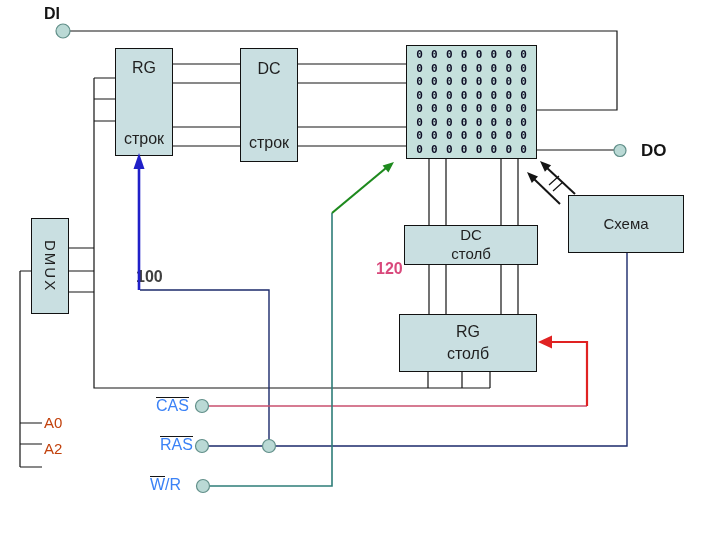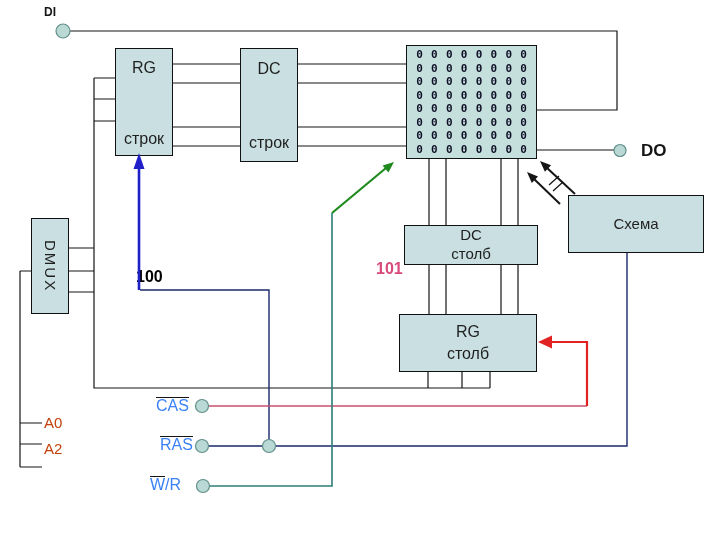--- a/index.html
+++ b/index.html
@@ -17,26 +17,26 @@
   .rg-rows{left:115px;top:48px;width:58px;height:108px;justify-content:space-between;padding:10px 0 7px;font-size:16px;}
   .dc-rows{left:240px;top:48px;width:58px;height:114px;justify-content:space-between;padding:11px 0 9px;font-size:16px;}
   .array{left:406px;top:45px;width:131px;height:114px;padding:0;}
   .cells{
     display:grid;grid-template-columns:repeat(8,1fr);width:100%;height:100%;
     box-sizing:border-box;padding:2px 5px;align-items:center;justify-items:center;
     font-family:"DejaVu Sans Mono",monospace;font-size:11px;font-weight:700;color:#101028;
   }
   .dc-cols{left:404px;top:225px;width:134px;height:40px;justify-content:center;font-size:15px;line-height:1.25;}
   .rg-cols{left:399px;top:314px;width:138px;height:58px;justify-content:center;font-size:16px;line-height:1.4;}
-  .regen{left:568px;top:195px;width:136px;height:58px;justify-content:center;font-size:15px;line-height:1.45;}
+  .regen{left:568px;top:195px;width:116px;height:58px;justify-content:center;font-size:15px;line-height:1.45;}
   .dmux{left:31px;top:218px;width:38px;height:96px;justify-content:center;align-items:center;
         font-size:15px;letter-spacing:2px;}
   .dmux .bt{writing-mode:vertical-rl;text-orientation:mixed;}
   .lbl{position:absolute;z-index:4;white-space:nowrap;}
-  .io-lbl{font-size:12px;font-weight:700;color:#141414;}
+  .io-lbl{font-size:16px;font-weight:700;color:#141414;}
   .addr-lbl{font-size:15px;color:#c2410c;}
   .sig-lbl{font-size:16px;color:#3b82f6;}
   .bar{display:inline-block;border-top:1.6px solid #141414;line-height:1.05;}
   .pink-lbl{font-size:16px;font-weight:700;}
   svg.wires{position:absolute;left:0;top:0;z-index:5;pointer-events:none;}
 </style>
 </head>
 <body>
 
 <div class="slide">
@@ -134,22 +134,22 @@
     <span class="bt">Схема</span>
   </div>
 
   <div class="box dmux" style="background: rgb(201, 223, 225);">
     <span class="bt">DMUX</span>
   </div>
 
   <div class="lbl io-lbl" style="left:44px;top:5px;">DI</div>
   <div class="lbl io-lbl" style="left:641px;top:141px;font-size:17px;">DO</div>
 
-  <div class="lbl pink-lbl" style="left: 136px; top: 268px; color: #000000;">100</div>
-  <div class="lbl pink-lbl" style="left: 376px; top: 260px; color: rgb(217, 73, 124);">101</div>
+  <div class="lbl pink-lbl" style="left: 136px; top: 268px; color: #404040;">100</div>
+  <div class="lbl pink-lbl" style="left: 376px; top: 260px; color: rgb(217, 73, 124);">120</div>
 
   <div class="lbl addr-lbl" style="left:44px;top:414px;">A0</div>
   <div class="lbl addr-lbl" style="left:44px;top:440px;">A2</div>
 
   <div class="lbl sig-lbl" style="left:156px;top:397px;"><span class="bar">CAS</span><span></span></div>
   <div class="lbl sig-lbl" style="left:160px;top:436px;"><span class="bar">RAS</span><span></span></div>
   <div class="lbl sig-lbl" style="left:150px;top:476px;"><span class="bar">W</span><span>/R</span></div>
 
   <svg class="wires" width="720" height="540" viewBox="0 0 720 540">
 

